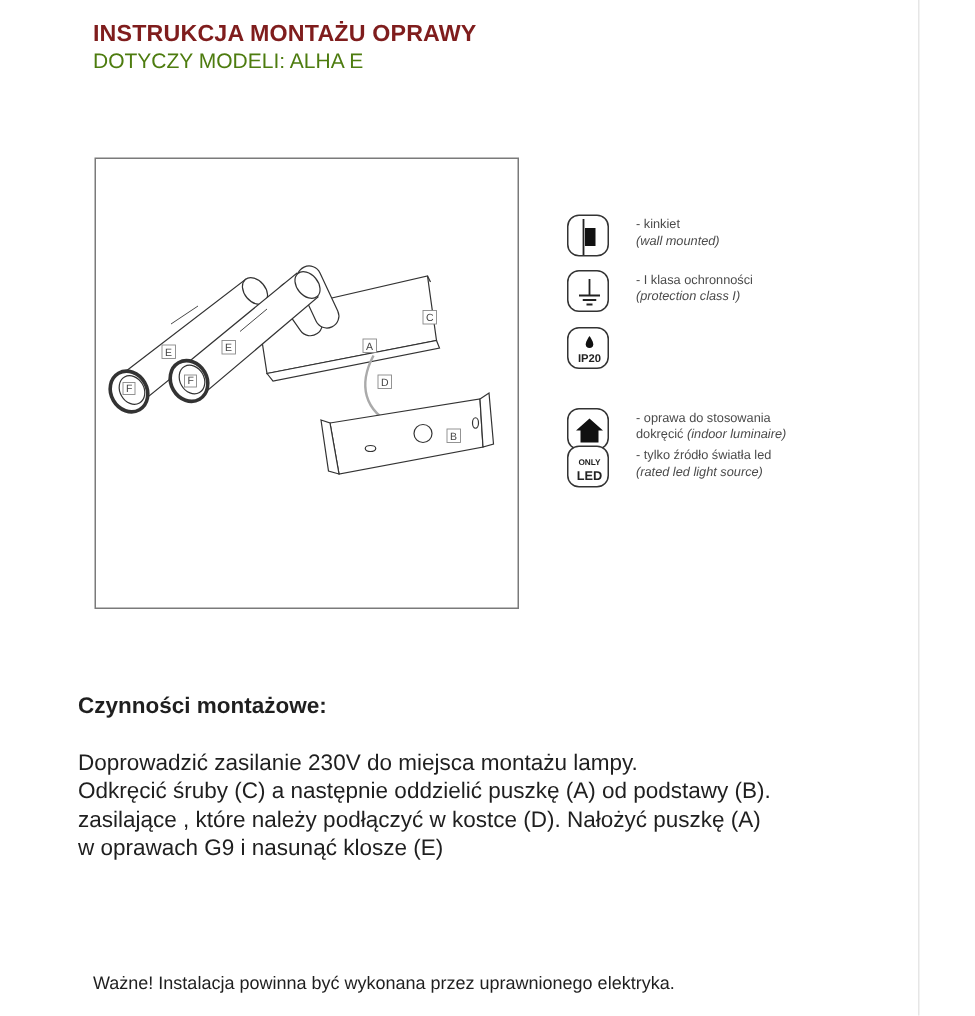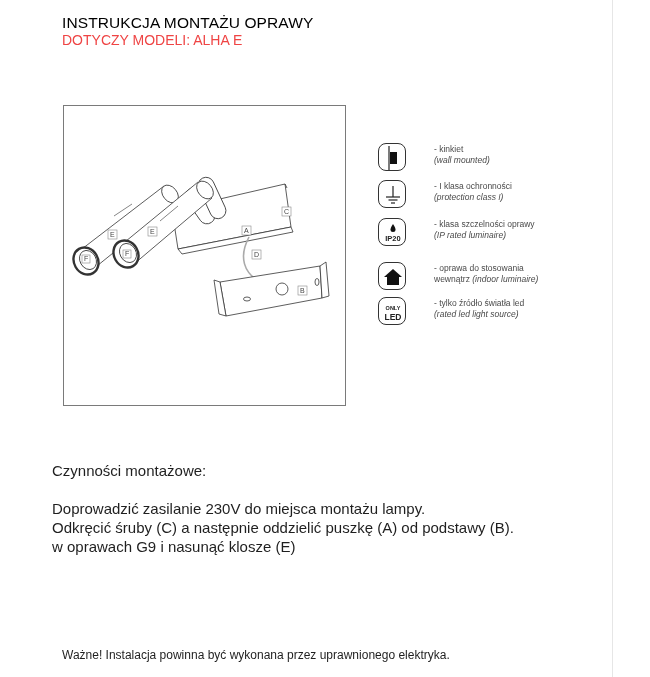--- a/index.html
+++ b/index.html
@@ -21,31 +21,31 @@
       top: 0;
       width: 1px;
       height: 677px;
       background: #e6e6e6;
     }
     .doc-title {
       position: absolute;
       left: 62px;
       top: 14px;
       font-size: 15.5px;
-      font-weight: normal;
-      color: #000000;
+      font-weight: bold;
+      color: #7f1d1d;
       letter-spacing: 0.1px;
       white-space: nowrap;
     }
     .doc-subtitle {
       position: absolute;
       left: 62px;
       top: 32px;
       font-size: 14px;
-      color: #ef4444;
+      color: #4d7c0f;
       white-space: nowrap;
     }
     .diagram-frame {
       position: absolute;
       left: 63px;
       top: 105px;
       width: 283px;
       height: 301px;
       border: 1px solid #7a7a7a;
       box-sizing: border-box;
@@ -90,37 +90,36 @@
       top: 0;
     }
     .legend-text {
       position: absolute;
       left: 46px;
       top: 1px;
       font-size: 8.5px;
       line-height: 11px;
       color: #4a4a4a;
       white-space: nowrap;
-      margin-left: 10px;
     }
     .legend-text .en {
       font-style: italic;
     }
     .steps {
       position: absolute;
       left: 52px;
       top: 461px;
       font-size: 15px;
       line-height: 19px;
       color: #1f1f1f;
     }
     .steps-heading {
       margin: 0 0 19px 0;
       font-size: 15px;
-      font-weight: normal;
+      font-weight: bold;
       white-space: nowrap;
     }
     .steps-line {
       white-space: nowrap;
     }
     .warning {
       position: absolute;
       left: 62px;
       top: 648px;
       font-size: 12px;
@@ -223,35 +222,31 @@
     </div>
   </div>
 
   <div class="legend-item" style="top:75px;">
     <div class="legend-icon">
       <svg width="28" height="28" viewBox="0 0 28 28">
         <path d="M14,5 C12,8 11.5,9.5 11.5,10.5 A2.5,2.5 0 0 0 16.5,10.5 C16.5,9.5 16,8 14,5 Z" fill="#111"></path>
         <text x="14" y="22" text-anchor="middle" font-family="Liberation Sans, sans-serif" font-size="7.5" font-weight="bold" fill="#222">IP20</text>
       </svg>
     </div>
-    <div class="legend-text">
-      <div>- klasa szczelności oprawy</div>
-      <div class="en">(IP rated luminaire)</div>
-    </div>
-  </div>
-
-  <div class="legend-item" style="top:119px;">
+  </div>
+
+  <div class="legend-item" style="top:129px;">
     <div class="legend-icon">
       <svg width="28" height="28" viewBox="0 0 28 28">
         <polygon points="14,6 23,14 20,14 20,22 8,22 8,14 5,14" fill="#111"></polygon>
       </svg>
     </div>
     <div class="legend-text">
       <div>- oprawa do stosowania</div>
-      <div><span>wewnątrz </span><span class="en">(indoor luminaire)</span></div>
+      <div><span>dokręcić </span><span class="en">(indoor luminaire)</span></div>
     </div>
   </div>
 
   <div class="legend-item" style="top:154px;">
     <div class="legend-icon">
       <svg width="28" height="28" viewBox="0 0 28 28">
         <text x="14" y="12" text-anchor="middle" font-family="Liberation Sans, sans-serif" font-size="5.5" font-weight="bold" fill="#222">ONLY</text>
         <text x="14" y="22" text-anchor="middle" font-family="Liberation Sans, sans-serif" font-size="8.5" font-weight="bold" fill="#222">LED</text>
       </svg>
     </div>
@@ -259,16 +254,17 @@
       <div>- tylko źródło światła led</div>
       <div class="en">(rated led light source)</div>
     </div>
   </div>
 </div>
 
 <div class="steps">
   <div class="steps-heading">Czynności montażowe:</div>
   <div class="steps-line">Doprowadzić zasilanie 230V do miejsca montażu lampy.</div>
   <div class="steps-line">Odkręcić śruby (C) a następnie oddzielić puszkę (A) od podstawy (B).</div>
+  <div class="steps-line">zasilające , które należy podłączyć w kostce (D). Nałożyć puszkę (A)</div>
   <div class="steps-line">w oprawach G9 i nasunąć klosze (E)</div>
 </div>
 
 <div class="warning">Ważne! Instalacja powinna być wykonana przez uprawnionego elektryka.</div>
 
 </body></html>

